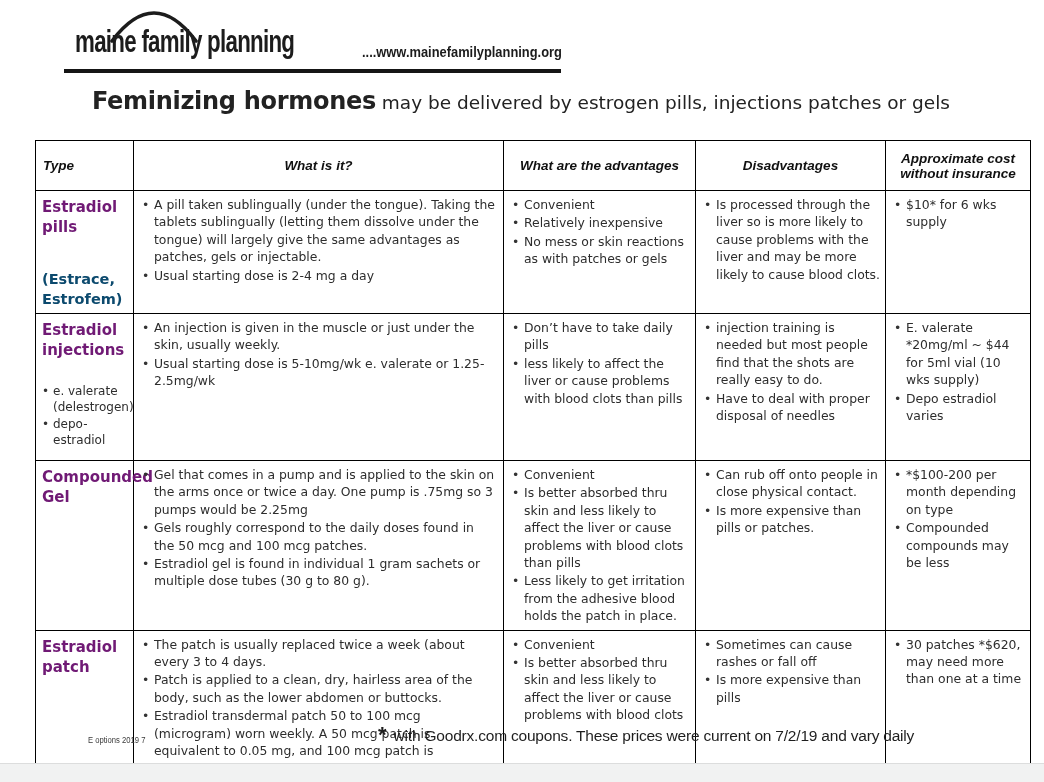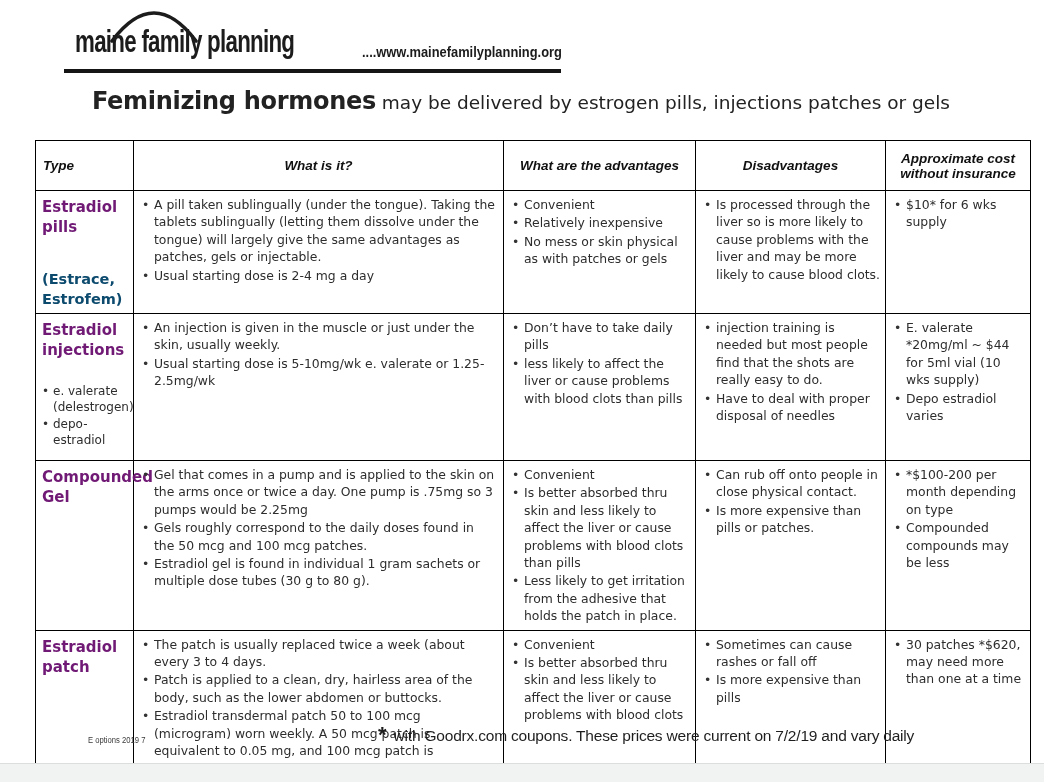--- a/index.html
+++ b/index.html
@@ -111,21 +111,21 @@
           <td class="cell what-cell">
             <ul class="bullets">
               <li>A pill taken sublingually (under the tongue).  Taking the tablets sublingually (letting them dissolve under the tongue) will largely give the same advantages as patches, gels or injectable.</li>
               <li>Usual starting dose is 2-4 mg a day</li>
             </ul>
           </td>
           <td class="cell advantages-cell">
             <ul class="bullets">
               <li>Convenient</li>
               <li>Relatively inexpensive</li>
-              <li>No mess or skin physical as with patches or gels</li>
+              <li>No mess or skin reactions as with patches or gels</li>
             </ul>
           </td>
           <td class="cell disadvantages-cell">
             <ul class="bullets">
               <li>Is processed through the liver so is more likely to cause problems with the liver and may be more likely to cause blood clots.</li>
             </ul>
           </td>
           <td class="cell cost-cell">
             <ul class="bullets">
               <li>$10* for 6 wks supply</li>
@@ -173,21 +173,21 @@
             <ul class="bullets">
               <li>Gel that comes in a pump and is applied to the skin on the arms once or twice a day.  One pump is .75mg so 3 pumps would be 2.25mg</li>
               <li>Gels roughly correspond to the daily doses found in the 50 mcg and 100 mcg patches.</li>
               <li>Estradiol gel is found in individual 1 gram sachets or multiple dose tubes (30 g to 80 g).</li>
             </ul>
           </td>
           <td class="cell advantages-cell">
             <ul class="bullets">
               <li>Convenient</li>
               <li>Is better absorbed thru skin and less likely to affect the liver or cause problems with blood clots than pills</li>
-              <li>Less likely to get irritation from the adhesive that holds the patch in place.</li>
+              <li>Less likely to get irritation from the adhesive blood holds the patch in place.</li>
             </ul>
           </td>
           <td class="cell disadvantages-cell">
             <ul class="bullets">
               <li>Can rub off onto people in close physical contact.</li>
               <li>Is more expensive than pills or patches.</li>
             </ul>
           </td>
           <td class="cell cost-cell">
             <ul class="bullets">

